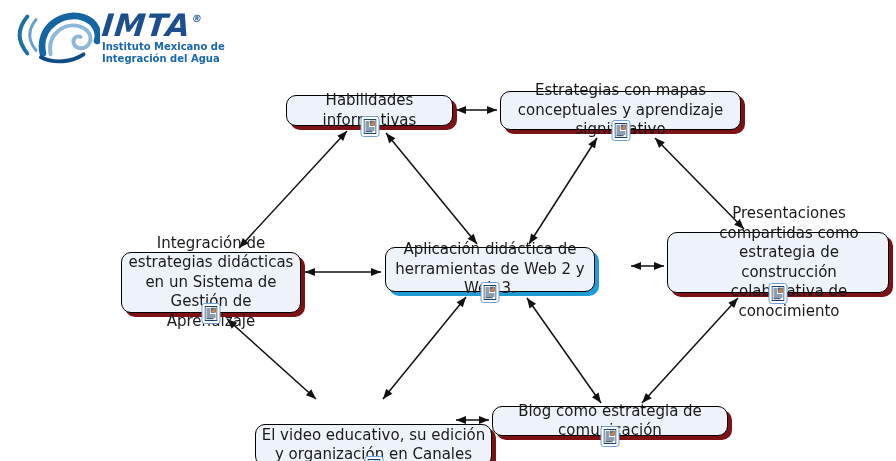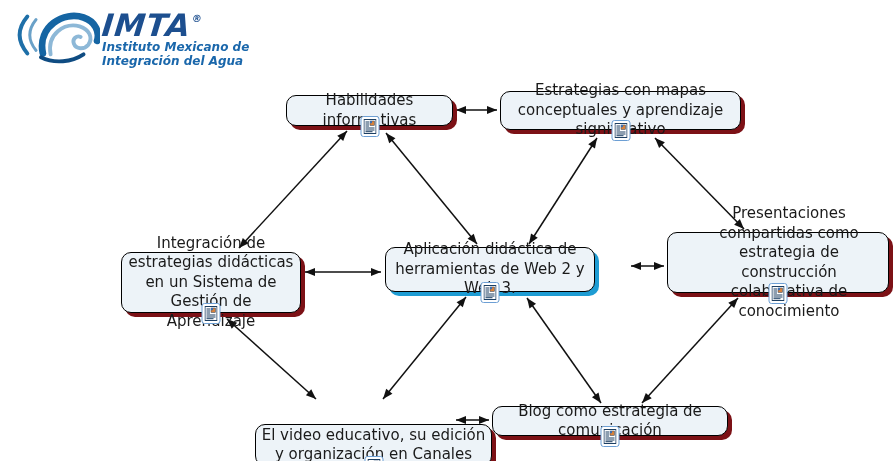--- a/index.html
+++ b/index.html
@@ -16,21 +16,21 @@
     font-family:"DejaVu Sans","Liberation Sans",sans-serif;
   }
   
   .logo{position:absolute;left:8px;top:4px;display:flex;align-items:flex-start;}
   .logo-text{margin-left:2px;margin-top:6px;color:var(--logo-blue);}
   .wordmark{
     font-style:italic;font-weight:bold;font-size:31px;line-height:1;
     letter-spacing:1px;transform:skewX(-6deg);color:#1d4f8f;
   }
   .wordmark sup{font-size:10px;font-weight:bold;vertical-align:14px;letter-spacing:0;}
-  .tagline{font-size:12px;font-weight:bold;font-style:italic;line-height:1.15;color:#1a67ab;}
+  .tagline{font-size:10px;font-weight:bold;line-height:1.15;color:#1a67ab;}
   
   .map{position:absolute;left:0;top:0;width:896px;height:461px;}
   .edges{position:absolute;left:0;top:0;z-index:1;}
   .node{
     position:absolute;box-sizing:border-box;z-index:2;
     background:var(--node-fill);
     border:1.5px solid var(--node-border);
     border-radius:10px;
     box-shadow:4px 4px 0 var(--shadow-red);
     display:flex;align-items:center;justify-content:center;

